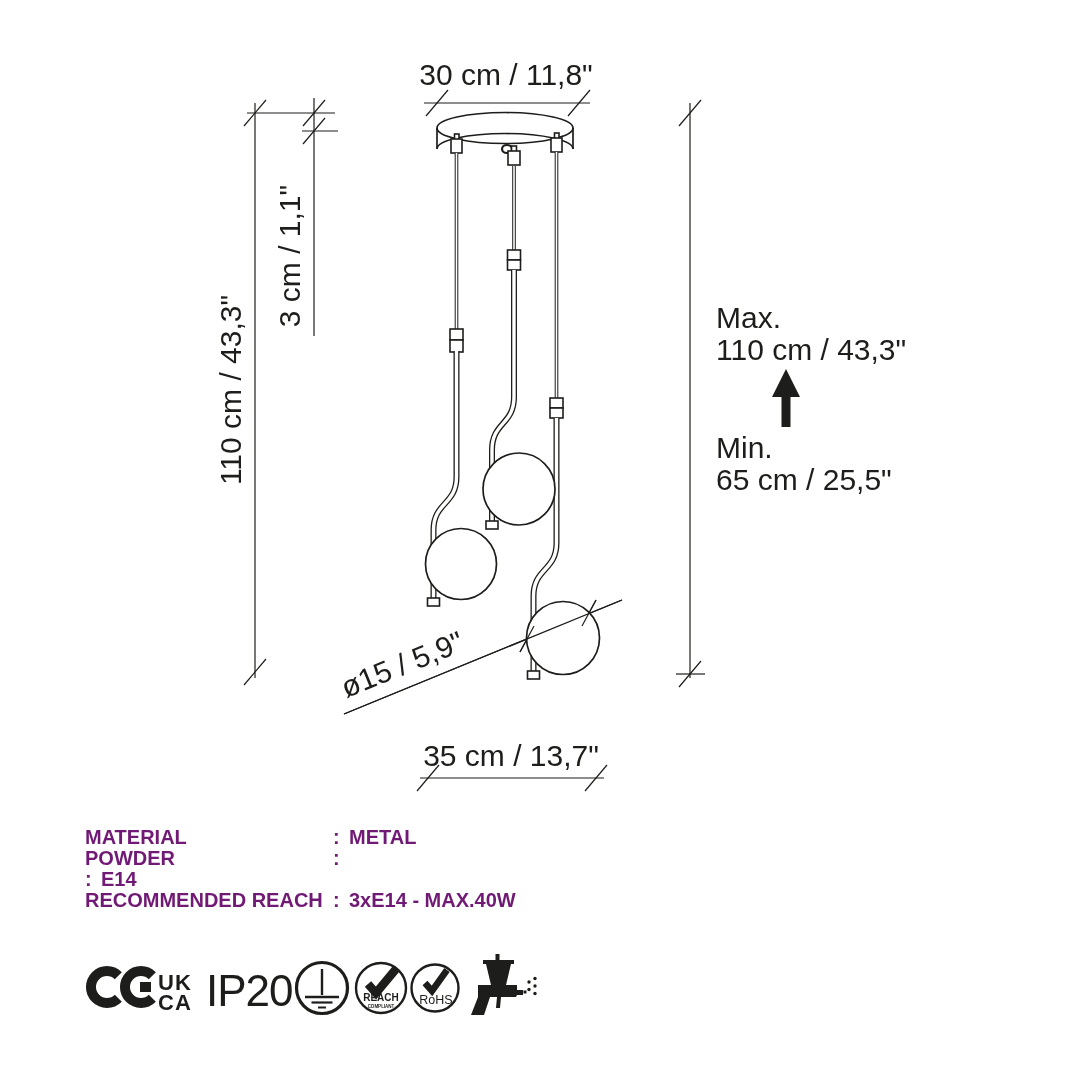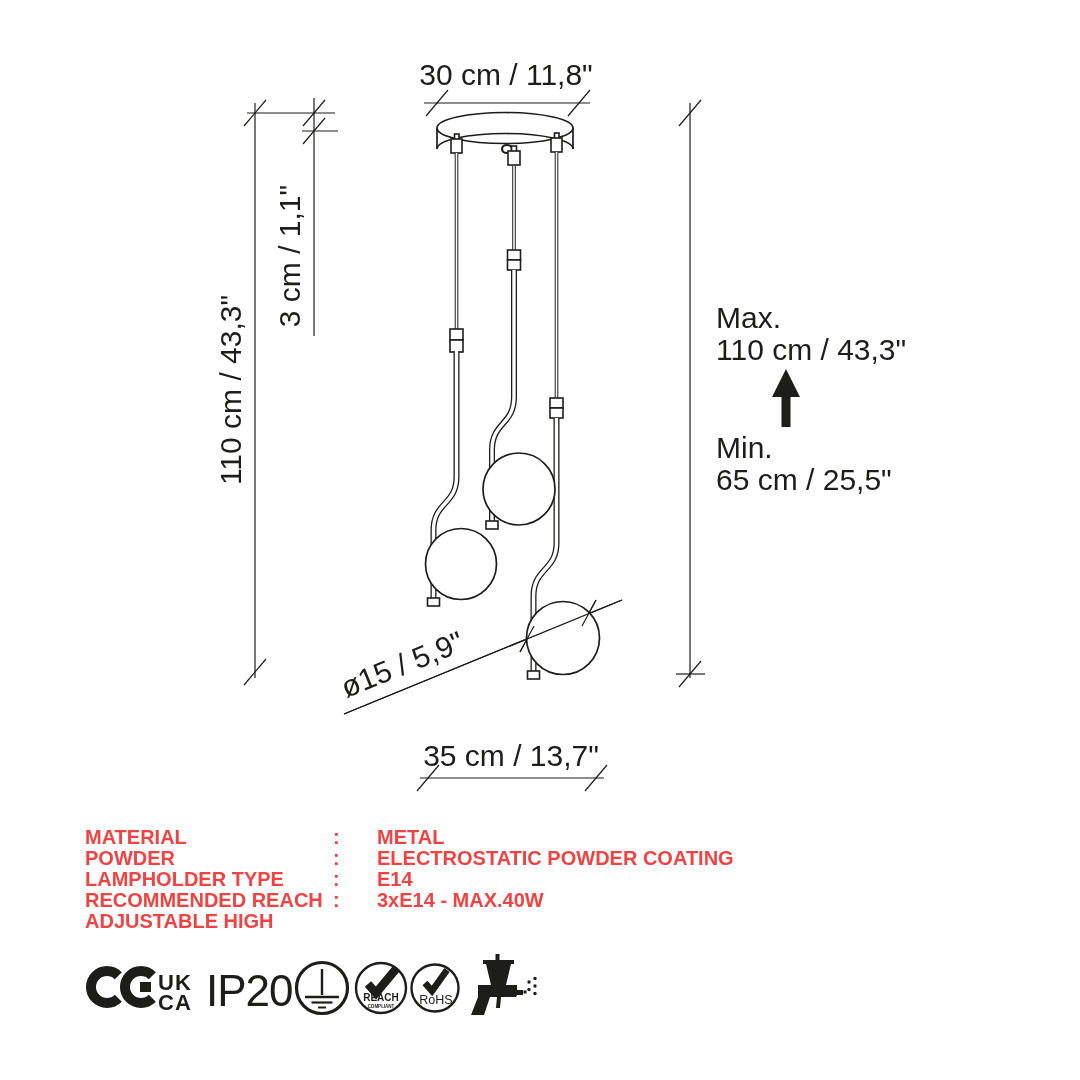--- a/index.html
+++ b/index.html
@@ -2,25 +2,25 @@
 <html><head>
 <meta charset="utf-8">
 <style>
   html,body{margin:0;padding:0;background:#ffffff;}
   #stage{position:relative;width:1080px;height:1080px;background:#ffffff;overflow:hidden;
          font-family:"Liberation Sans",sans-serif;color:#1d1d1b;}
   svg{position:absolute;left:0;top:0;}
   svg text{fill:#1d1d1b;font-family:"Liberation Sans",sans-serif;}
   .dimtext{font-size:30px;}
   .specs{position:absolute;left:85px;top:827px;width:720px;font-weight:bold;font-size:20px;
-         line-height:21px;color:#ef4444;}
+         line-height:21px;color:#701a75;}
   .spec-row{display:flex;}
   .spec-label{width:248px;flex:none;}
   .spec-sep{width:16px;flex:none;}
-  .spec-value{white-space:nowrap;margin-left:28px;}
+  .spec-value{white-space:nowrap;}
 </style>
 </head>
 <body>
 
 <div id="stage">
 
 <svg width="1080" height="1080" viewBox="0 0 1080 1080">
   <g stroke="#1d1d1b" fill="none" stroke-width="1.2">
 
     <path d="M424 103 H590"></path>
@@ -182,32 +182,25 @@
 
 <div class="specs">
   <div class="spec-row">
     <span class="spec-label">MATERIAL</span>
     <span class="spec-sep">:</span>
     <span class="spec-value">METAL</span>
   </div>
   <div class="spec-row">
     <span class="spec-label">POWDER</span>
     <span class="spec-sep">:</span>
-    <span class="spec-value">ELECTROSTATIC POWDER COATING</span>
-  </div>
-  <div class="spec-row">
-    <span class="spec-label">LAMPHOLDER TYPE</span>
+  </div>
+  <div class="spec-row">
     <span class="spec-sep">:</span>
     <span class="spec-value">E14</span>
   </div>
   <div class="spec-row">
     <span class="spec-label">RECOMMENDED REACH</span>
     <span class="spec-sep">:</span>
     <span class="spec-value">3xE14 - MAX.40W</span>
   </div>
-  <div class="spec-row">
-    <span class="spec-label">ADJUSTABLE HIGH</span>
-    <span class="spec-sep"></span>
-    <span class="spec-value"></span>
-  </div>
 </div>
 
 </div>
 
 </body></html>

